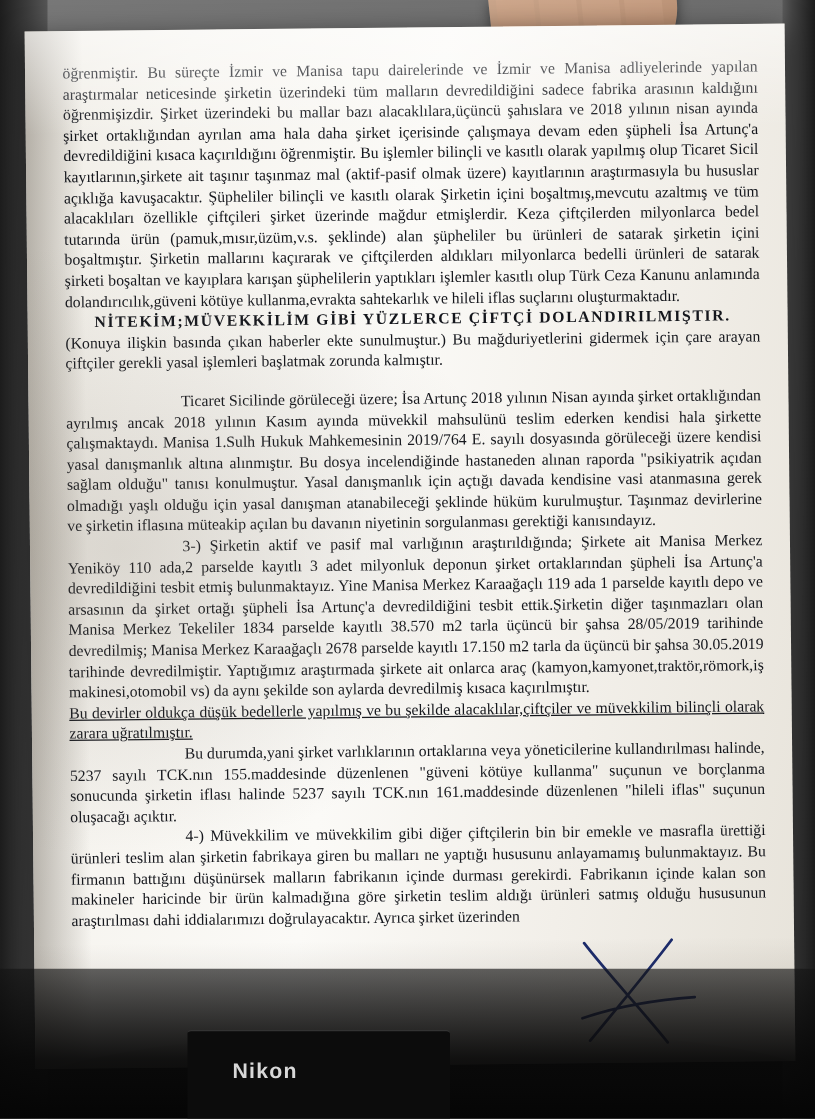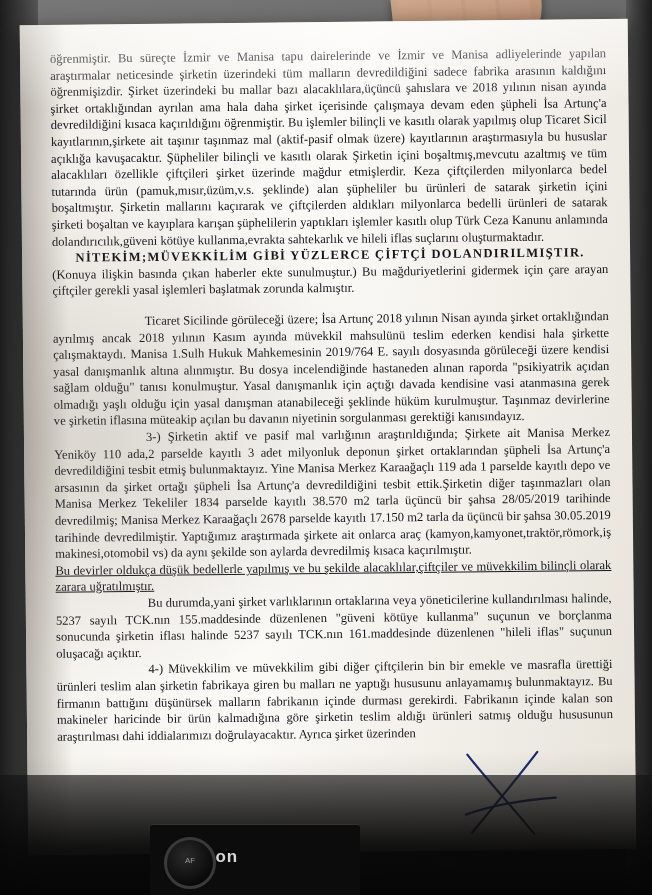--- a/index.html
+++ b/index.html
@@ -225,18 +225,15 @@
       <path d="M8,6 C26,30 52,58 74,86 M78,4 C58,30 34,58 12,84 M6,66 C30,58 62,52 96,50" stroke="#1a2a6a" stroke-width="2.2" fill="none" stroke-linecap="round"></path>
     </svg>
 
     <div class="bottom-curl"></div>
   </div>
 
   <div class="desk-bottom"></div>
 
   <div class="camera-box">
     <div class="camera-label">Nikon</div>
-    <div class="lens-ring">
-      <div class="lens-text">AF</div>
-    </div>
   </div>
 
 </div>
 
 </body></html>

